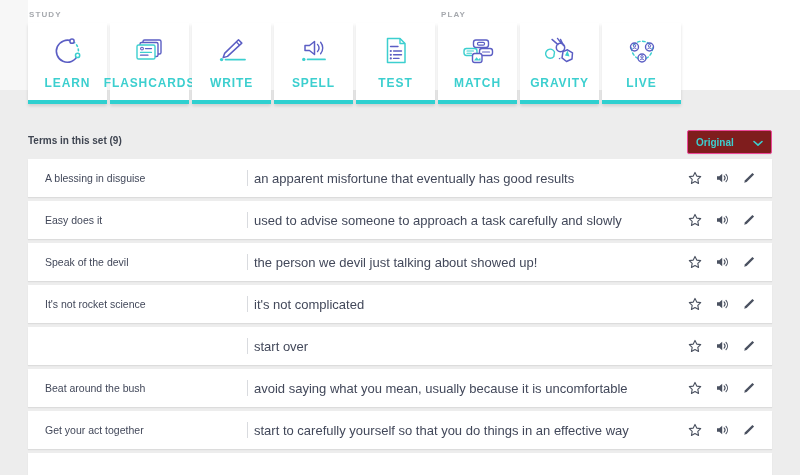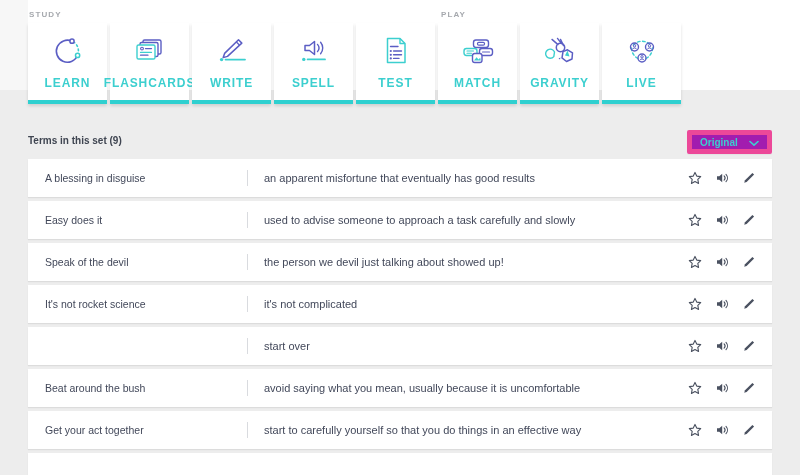--- a/index.html
+++ b/index.html
@@ -109,22 +109,22 @@
     position: absolute;
     top: 5px;
     left: 0;
   }
   .sort-select {
     position: absolute;
     right: 0;
     top: 0;
     width: 85px;
     height: 24px;
-    background: #a21caf;
-    border: 5px solid #ec4899;
+    background: #7f1d1d;
+    border: 1px solid #ec4899;
     border-radius: 2px;
     display: flex;
     align-items: center;
     justify-content: space-between;
     padding: 0 8px;
     cursor: pointer;
     box-shadow: 0 1px 1px rgba(0,0,0,0.04);
   }
   .sort-select .sort-value {
     font-size: 10px;
@@ -159,22 +159,22 @@
   .row-divider {
     position: absolute;
     left: 219px;
     top: 11px;
     width: 1px;
     height: 16px;
     background: #d9dbdf;
   }
   .def-text {
     position: absolute;
-    left: 236px;
-    font-size: 11px;
+    left: 226px;
+    font-size: 13px;
     color: #42485a;
     white-space: nowrap;
   }
   .row-actions {
     position: absolute;
     right: 16px;
     display: flex;
     align-items: center;
     gap: 13px;
   }

